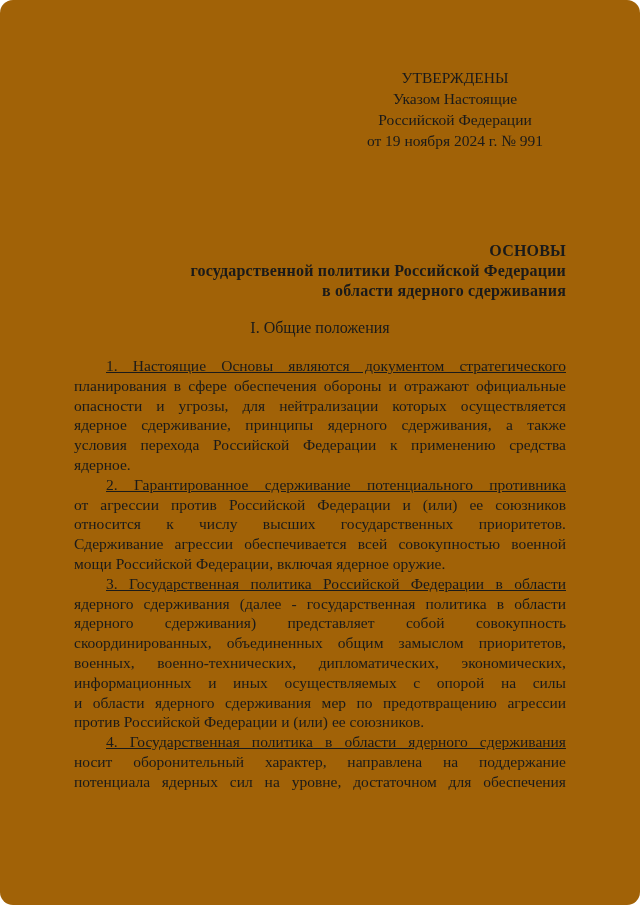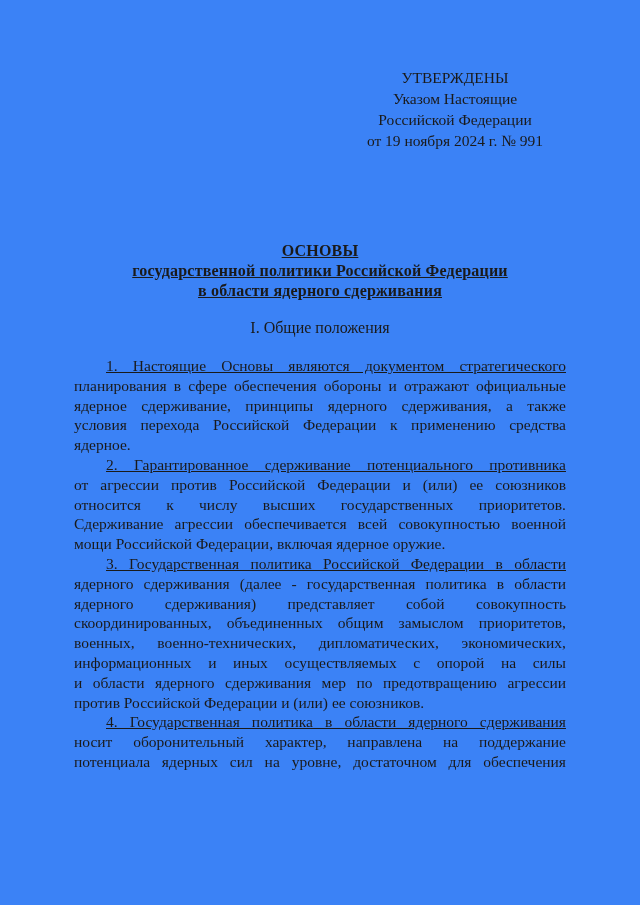--- a/index.html
+++ b/index.html
@@ -4,45 +4,45 @@
 <style>
   html, body {
     margin: 0;
     padding: 0;
     background: #ffffff;
   }
   .page {
     position: relative;
     width: 640px;
     height: 905px;
-    background: #3b82f6;
+    background: #a16207;
     color: #1a1a1a;
     font-family: "Liberation Serif", "DejaVu Serif", serif;
     overflow: hidden;
     filter: blur(0.2px);
+    border-radius: 13px;
   }
   
   .approval {
     margin: 67px 0 0 340px;
     width: 230px;
     text-align: center;
     font-size: 15.5px;
     line-height: 21px;
     white-space: nowrap;
   }
   
   .doc-title {
     margin: 90px 0 11px 74px;
     width: 492px;
-    text-align: center;
+    text-align: right;
     font-weight: bold;
     font-size: 16px;
     line-height: 20px;
     letter-spacing: 0.2px;
-    text-decoration: underline;
   }
   
   .section-heading {
     margin: 17px 0 0 74px;
     width: 492px;
     text-align: center;
     font-size: 16px;
     line-height: 20px;
   }
   
@@ -84,20 +84,21 @@
       <div>государственной политики Российской Федерации</div>
       <div>в области ядерного сдерживания</div>
     </div>
 
   <div class="section-heading">I. Общие положения</div>
 
   <div class="doc-body">
     <div class="para">
         <div>1. Настоящие Основы являются документом стратегического</div>
         <div>планирования в сфере обеспечения обороны и отражают официальные</div>
+        <div>опасности и угрозы, для нейтрализации которых осуществляется</div>
         <div>ядерное сдерживание, принципы ядерного сдерживания, а также</div>
         <div>условия перехода Российской Федерации к применению средства</div>
         <div>ядерное.</div>
       </div>
     <div class="para">
         <div>2. Гарантированное сдерживание потенциального противника</div>
         <div>от агрессии против Российской Федерации и (или) ее союзников</div>
         <div>относится к числу высших государственных приоритетов.</div>
         <div>Сдерживание агрессии обеспечивается всей совокупностью военной</div>
         <div>мощи Российской Федерации, включая ядерное оружие.</div>

